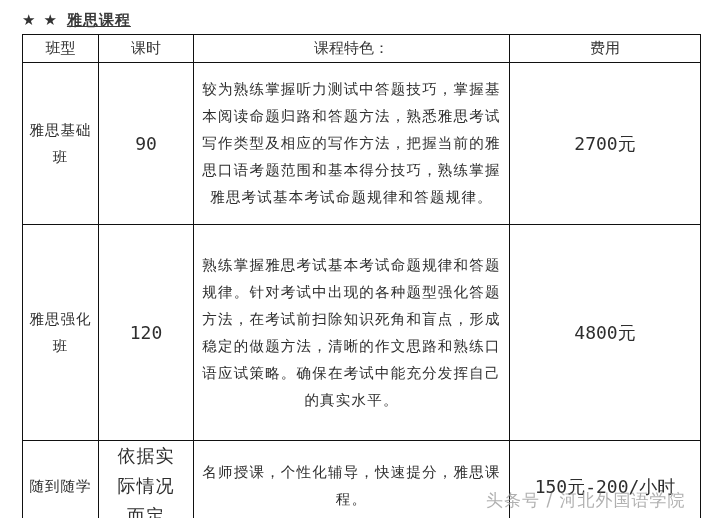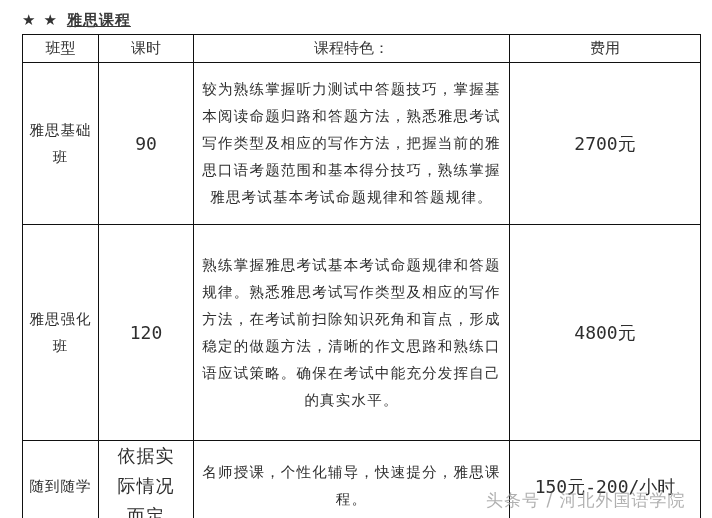--- a/index.html
+++ b/index.html
@@ -124,21 +124,21 @@
   <tbody>
     <tr class="row-basic">
       <td class="cls">雅思基础班</td>
       <td class="hours">90</td>
       <td class="desc">较为熟练掌握听力测试中答题技巧，掌握基本阅读命题归路和答题方法，熟悉雅思考试写作类型及相应的写作方法，把握当前的雅思口语考题范围和基本得分技巧，熟练掌握雅思考试基本考试命题规律和答题规律。</td>
       <td class="price">2700元</td>
     </tr>
     <tr class="row-advanced">
       <td class="cls">雅思强化班</td>
       <td class="hours">120</td>
-      <td class="desc">熟练掌握雅思考试基本考试命题规律和答题规律。熟悉雅思考试写作类型及相应的写作方法，在考试前扫除知识死角和盲点，形成稳定的做题方法，清晰的作文思路和熟练口语应试策略。确保在考试中能充分发挥自己的真实水平。</td>
+      <td class="desc">熟练掌握雅思考试基本考试命题规律和答题规律。针对考试中出现的各种题型强化答题方法，在考试前扫除知识死角和盲点，形成稳定的做题方法，清晰的作文思路和熟练口语应试策略。确保在考试中能充分发挥自己的真实水平。</td>
       <td class="price">4800元</td>
     </tr>
     <tr class="row-oneone">
       <td class="cls">随到随学</td>
       <td class="hours text-hours">依据实际情况而定</td>
       <td class="desc">名师授课，个性化辅导，快速提分，雅思课程。</td>
       <td class="price">150元-200/小时</td>
     </tr>
   </tbody>
 </table>

